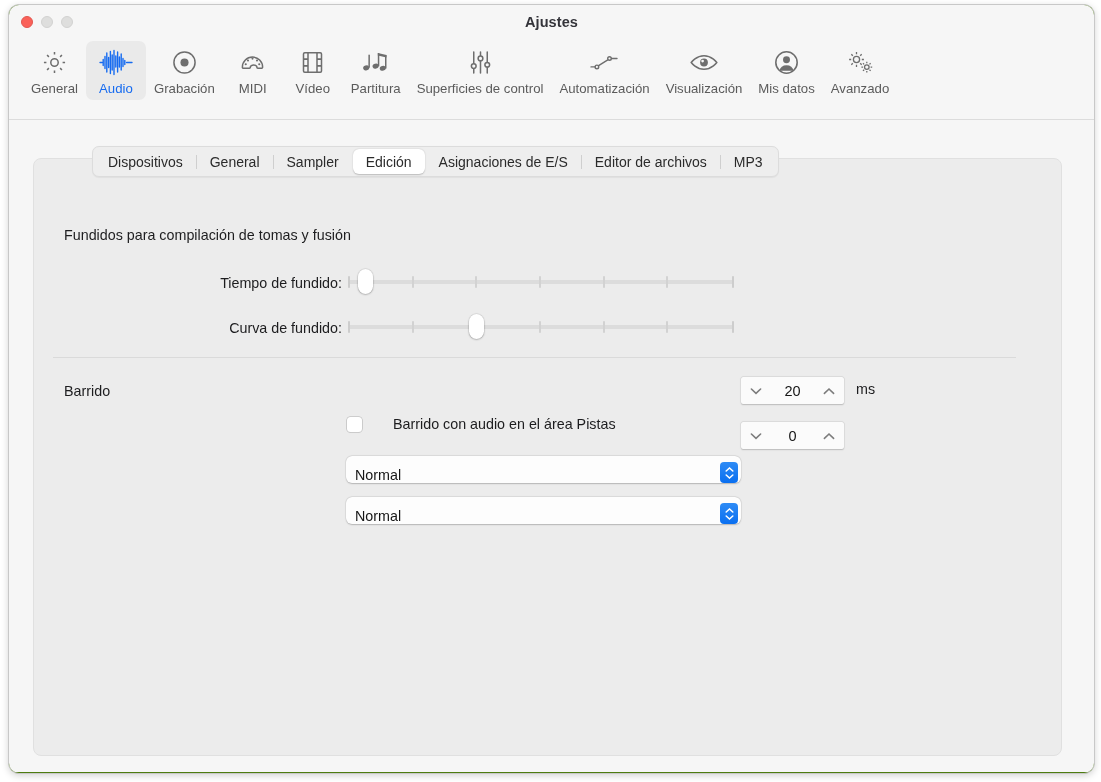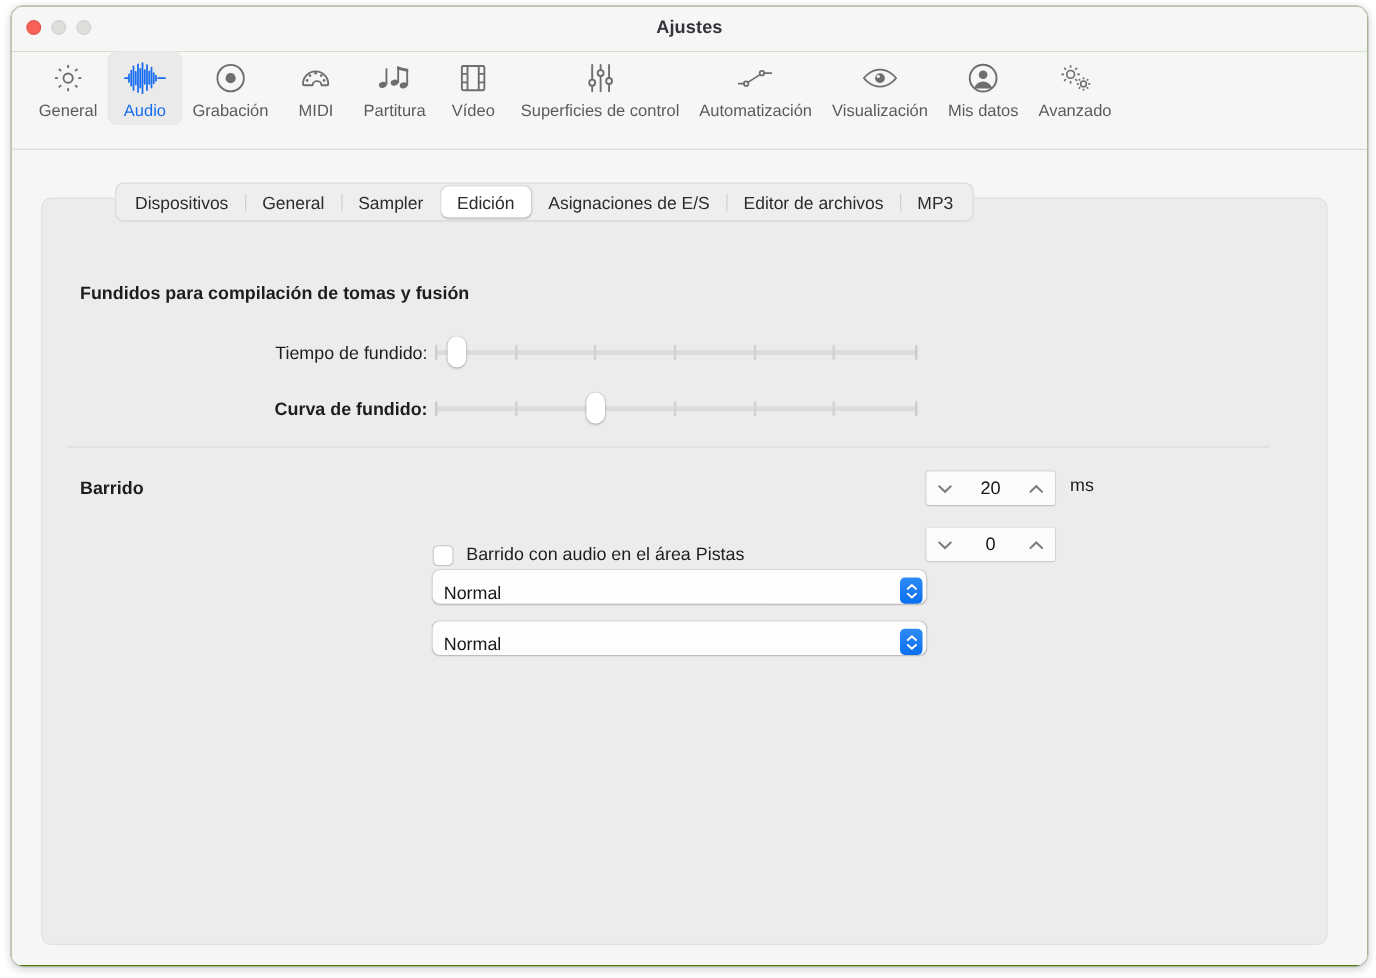--- a/index.html
+++ b/index.html
@@ -162,21 +162,21 @@
     height: 14px;
     background: #cfcfcf;
     flex: 0 0 1px;
   }
   .tab-sep.hidden { background: transparent; }
 
   
   .section-title {
     position: absolute;
     font-size: 14.3px;
-    font-weight: bold;
+    font-weight: normal;
     color: #1d1d1f;
   }
   .divider {
     position: absolute;
     height: 1px;
     background: #dadada;
   }
   .row-label {
     position: absolute;
     font-size: 14.3px;
@@ -348,45 +348,45 @@
           <svg width="27" height="27" viewBox="0 0 24 24" fill="none" stroke="currentColor" stroke-width="1.35">
             <path d="M3 16.2a9 9 0 1 1 18 0 0.9 0.9 0 0 1-.9.9h-3.4a.7.7 0 0 1-.7-.75c0-1.3-1.7-2.2-3-2.2s-3 .9-3 2.2a.72.72 0 0 1-.72.75H3.9a.9.9 0 0 1-.9-.9z"></path>
             <circle cx="8" cy="10.2" r="0.95" fill="currentColor" stroke="none"></circle>
             <circle cx="12" cy="8.5" r="0.95" fill="currentColor" stroke="none"></circle>
             <circle cx="16" cy="10.2" r="0.95" fill="currentColor" stroke="none"></circle>
             <circle cx="6" cy="13.6" r="0.95" fill="currentColor" stroke="none"></circle>
             <circle cx="18" cy="13.6" r="0.95" fill="currentColor" stroke="none"></circle>
           </svg>
         </span>
         <span class="tb-label">MIDI</span>
+      </div>
+
+      <div class="tb-item">
+        <span class="tb-icon">
+          <svg width="27" height="27" viewBox="0 0 24 24" fill="none" stroke="currentColor" stroke-width="1.35">
+            <rect x="4" y="3.4" width="16" height="17.2" rx="1.1"></rect>
+            <path d="M8 3.4v17.2M16 3.4v17.2M4 9h4M4 15h4M16 9h4M16 15h4"></path>
+          </svg>
+        </span>
+        <span class="tb-label">Vídeo</span>
       </div>
 
       <div class="tb-item">
         <span class="tb-icon">
           <svg width="30" height="27" viewBox="0 0 30 24" fill="currentColor">
             <ellipse cx="5.2" cy="17.4" rx="3.1" ry="2.4" transform="rotate(-18 5.2 17.4)"></ellipse>
             <rect x="7.4" y="4.2" width="1.5" height="13"></rect>
             <ellipse cx="14.6" cy="15.6" rx="3.1" ry="2.4" transform="rotate(-18 14.6 15.6)"></ellipse>
             <rect x="16.8" y="2.6" width="1.5" height="13.2"></rect>
             <ellipse cx="21.8" cy="17.8" rx="3.1" ry="2.4" transform="rotate(-18 21.8 17.8)"></ellipse>
             <rect x="24" y="4.6" width="1.5" height="13.4"></rect>
             <path d="M16.8 2.6 L25.5 4.6 L25.5 7.0 L16.8 5.0 Z"></path>
           </svg>
         </span>
         <span class="tb-label">Partitura</span>
-      </div>
-
-      <div class="tb-item">
-        <span class="tb-icon">
-          <svg width="27" height="27" viewBox="0 0 24 24" fill="none" stroke="currentColor" stroke-width="1.35">
-            <rect x="4" y="3.4" width="16" height="17.2" rx="1.1"></rect>
-            <path d="M8 3.4v17.2M16 3.4v17.2M4 9h4M4 15h4M16 9h4M16 15h4"></path>
-          </svg>
-        </span>
-        <span class="tb-label">Vídeo</span>
       </div>
 
       <div class="tb-item">
         <span class="tb-icon">
           <svg width="27" height="27" viewBox="0 0 24 24" fill="none" stroke="currentColor" stroke-width="1.35" stroke-linecap="round">
             <path d="M6 2.6v18.8M12 2.6v18.8M18 2.6v18.8"></path>
             <circle cx="6" cy="15.2" r="2.1" fill="#f6f6f6"></circle>
             <circle cx="12" cy="8.4" r="2.1" fill="#f6f6f6"></circle>
             <circle cx="18" cy="14" r="2.1" fill="#f6f6f6"></circle>
           </svg>
@@ -501,21 +501,21 @@
         </span>
         <span class="val">20</span>
         <span class="chev">
           <svg width="12" height="8" viewBox="0 0 12 8" fill="none" stroke="currentColor" stroke-width="1.6" stroke-linecap="round">
               <path d="M1.4 6.4 L6 2 L10.6 6.4"></path>
             </svg>
         </span>
       </div>
       <div class="unit" style="left:847px; top:261px;">ms</div>
 
-      <div class="row-label" style="left:0px; width:333px; top:200px;font-weight:bold;">Curva de fundido:</div>
+      <div class="row-label" style="left:0px; width:333px; top:200px;">Curva de fundido:</div>
 
       <div class="slider" style="left:339px; top:195px; width:386px;">
         <div class="sl-track"></div>
         <div class="sl-tick end" style="left:0px;"></div>
         <div class="sl-tick" style="left:63.6px;"></div>
         <div class="sl-tick" style="left:127.3px;"></div>
         <div class="sl-tick" style="left:191px;"></div>
         <div class="sl-tick" style="left:254.6px;"></div>
         <div class="sl-tick" style="left:318.3px;"></div>
         <div class="sl-tick end" style="left:384px;"></div>
@@ -533,21 +533,21 @@
           <svg width="12" height="8" viewBox="0 0 12 8" fill="none" stroke="currentColor" stroke-width="1.6" stroke-linecap="round">
               <path d="M1.4 6.4 L6 2 L10.6 6.4"></path>
             </svg>
         </span>
       </div>
 
       <div class="divider" style="left:44px; top:237px; width:963px;"></div>
 
       <div class="section-title" style="left:55px; top:263px;">Barrido</div>
 
-      <div class="checkbox-row" style="left:338px; top:316px;">
+      <div class="checkbox-row" style="left:338px; top:296px;gap:20px;">
         <span class="checkbox"></span>
         <span class="cb-label">Barrido con audio en el área Pistas</span>
       </div>
 
       <div class="popup" style="left:337px; top:336px; width:395px;">
         <span class="pv">Normal</span>
         <span class="arrows">
           <svg width="9" height="5" viewBox="0 0 9 5" fill="none" stroke="#ffffff" stroke-width="1.5" stroke-linecap="round">
               <path d="M1.2 4 L4.5 1 L7.8 4"></path>
             </svg>

